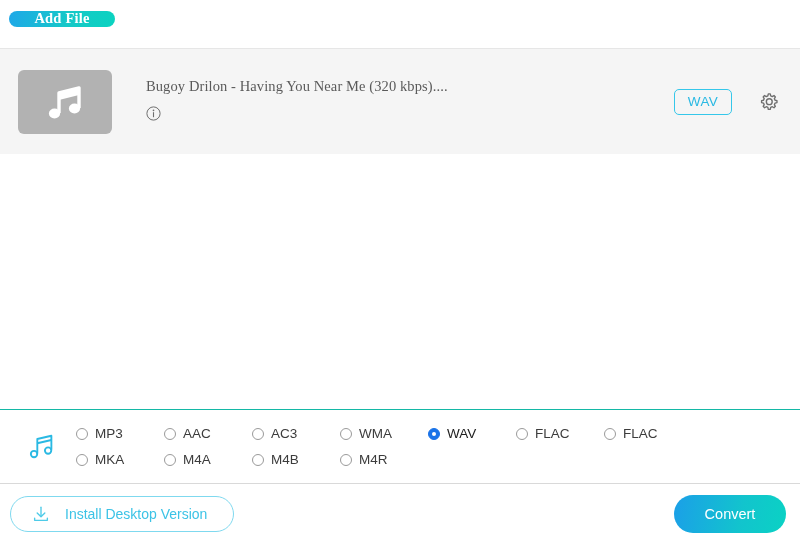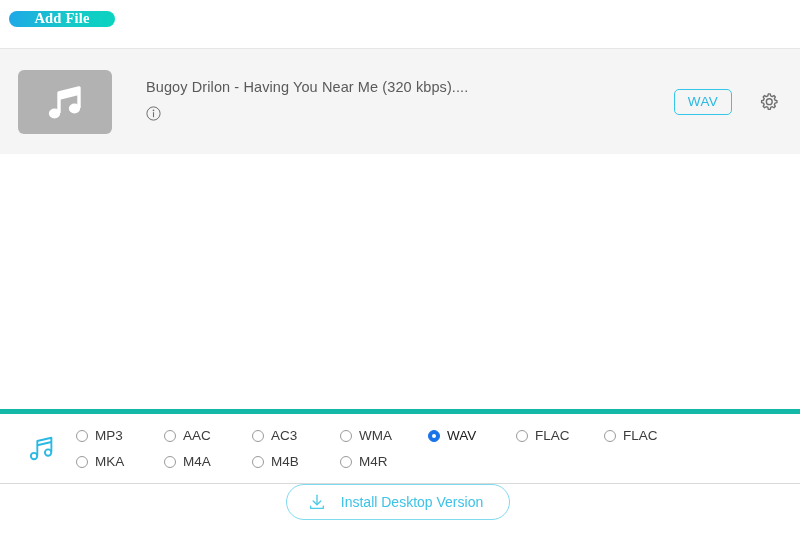--- a/index.html
+++ b/index.html
@@ -59,20 +59,21 @@
     background: #b2b2b2;
     flex: 0 0 auto;
     display: flex;
     align-items: center;
     justify-content: center;
   }
   .file-info {
     flex: 1 1 auto;
     margin-left: 34px;
     min-width: 0;
+    font-family: Liberation Serif, serif;
   }
   .file-name {
     font-size: 14.5px;
     color: #5a5a5a;
     white-space: nowrap;
     overflow: hidden;
     text-overflow: ellipsis;
     letter-spacing: .1px;
   }
   .info-icon {
@@ -110,21 +111,21 @@
   }
 
   
   .spacer {
     height: 255px;
     background: #ffffff;
   }
 
   
   .format-bar {
-    border-top: 5px solid #14b8a6;
+    border-top: 1px solid #14b8a6;
     height: 74px;
     box-sizing: border-box;
     display: flex;
     align-items: center;
     padding-left: 18px;
   }
   .format-type-icon {
     flex: 0 0 auto;
     width: 48px;
     display: flex;
@@ -175,21 +176,20 @@
 
   
   .action-bar {
     border-top: 1px solid #d9d9d9;
     height: 60px;
     box-sizing: border-box;
     display: flex;
     align-items: center;
     justify-content: space-between;
     padding: 0 14px 0 10px;
-    flex-direction: column;
   }
   .install-btn {
     display: inline-flex;
     align-items: center;
     gap: 14px;
     height: 36px;
     padding: 0 26px 0 20px;
     border: 1px solid #7fd9ef;
     border-radius: 18px;
     background: #ffffff;
@@ -335,13 +335,14 @@
     <svg width="20" height="20" viewBox="0 0 22 22">
       <g fill="none" stroke="#4ecbe8" stroke-width="1.5" stroke-linecap="round" stroke-linejoin="round">
         <path d="M11 3.5 L11 13.5"></path>
         <path d="M6.8 9.8 L11 14 L15.2 9.8"></path>
         <path d="M4 15.5 L4 18 L18 18 L18 15.5"></path>
       </g>
     </svg>
     <span>Install Desktop Version</span>
   </button>
 
+  <button class="convert-btn">Convert</button>
 </div>
 
 </body></html>

